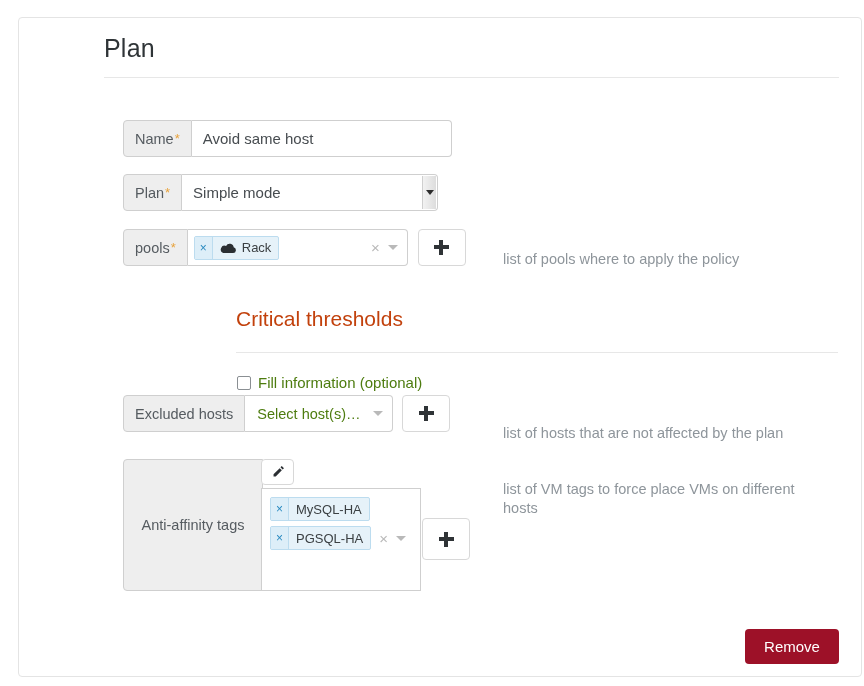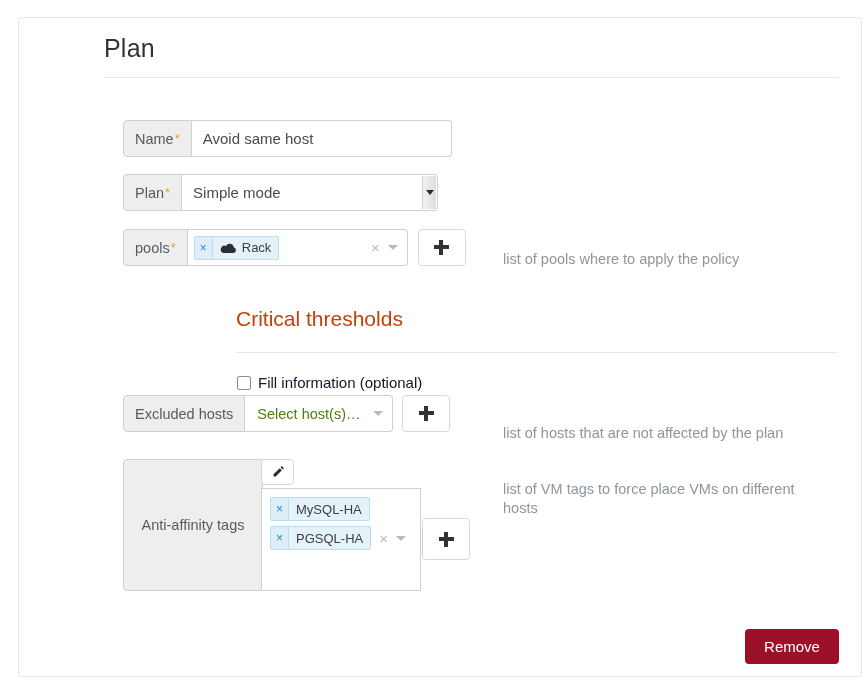--- a/index.html
+++ b/index.html
@@ -226,21 +226,21 @@
     align-items: center;
     gap: 7px;
   }
   .checkbox {
     width: 14px; height: 14px;
     border: 1px solid #8a8f93;
     border-radius: 2px;
     background: #fff;
     box-sizing: border-box;
   }
-  .check-label { font-size: 15px; color: #0f172a; }
+  .check-label { font-size: 15px; color: #4d7c0f; }
 
   
   .aff-label {
     position: absolute;
     background: #eeeeee;
     border: 1px solid #cfcfcf;
     border-radius: 4px 0 0 4px;
     box-sizing: border-box;
     display: flex;
     align-items: center;

